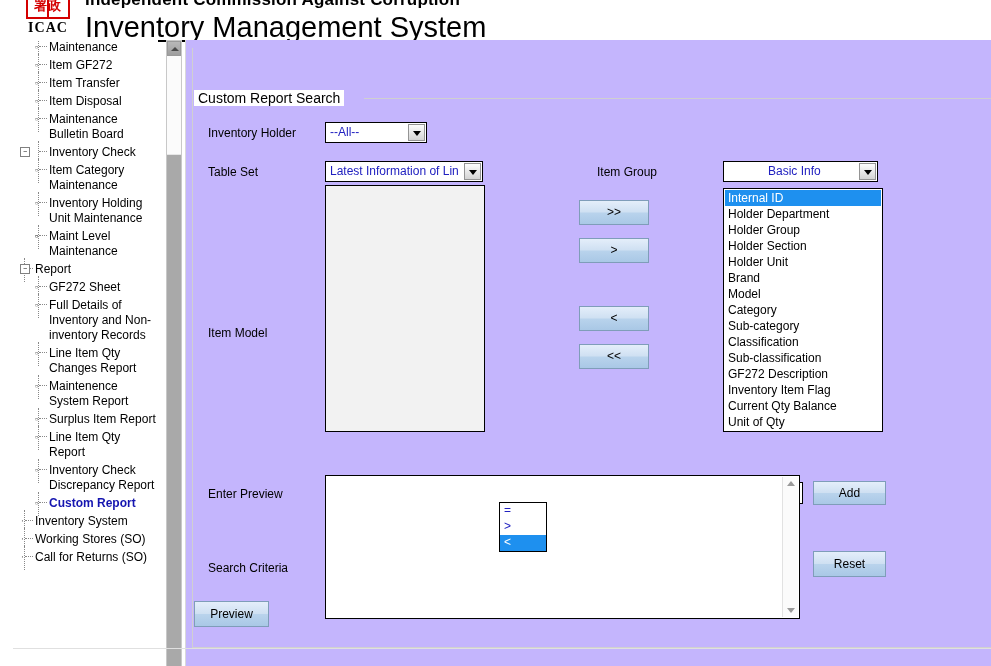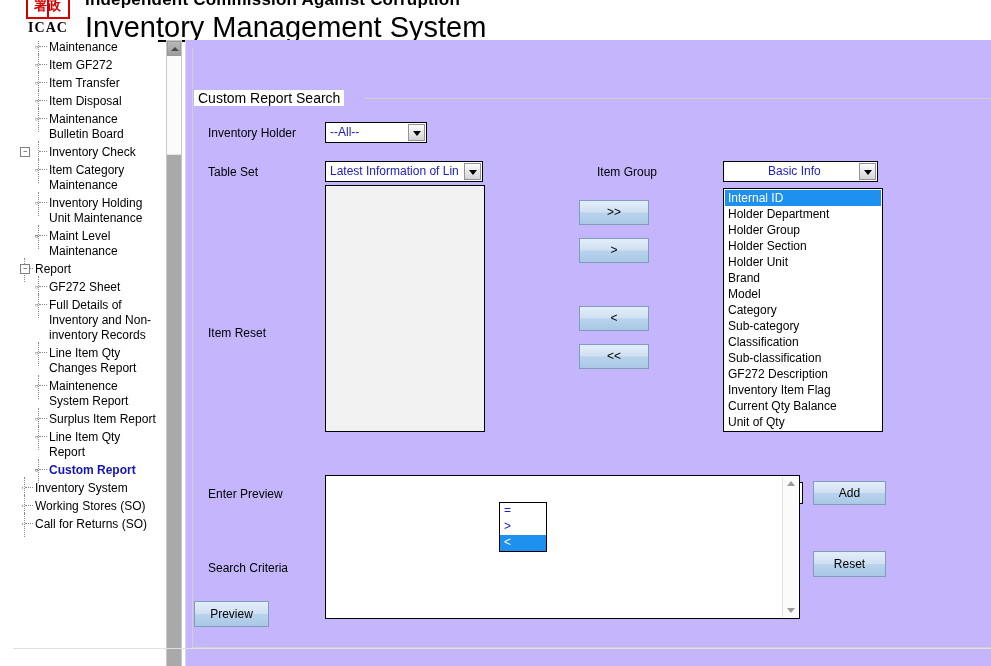--- a/index.html
+++ b/index.html
@@ -343,21 +343,21 @@
       <div class="tree-node lvl2"><span class="dotv"></span><span class="doth"></span><span class="glyph">▫</span><span class="tree-label">Inventory Holding Unit Maintenance</span></div>
       <div class="tree-node lvl2"><span class="dotv"></span><span class="doth"></span><span class="glyph">▫</span></div>
       <div class="tree-node lvl2"><span class="dotv"></span><span class="doth"></span><span class="glyph">▫</span><span class="tree-label">Maint Level Maintenance</span></div>
       <div class="tree-node"><span class="dotv"></span><span class="doth"></span><span class="box">−</span><span class="tree-label">Report</span></div>
       <div class="tree-node lvl2"><span class="dotv"></span><span class="doth"></span><span class="glyph">▫</span><span class="tree-label">GF272 Sheet</span></div>
       <div class="tree-node lvl2"><span class="dotv"></span><span class="doth"></span><span class="glyph">▫</span><span class="tree-label">Full Details of Inventory and Non-inventory Records</span></div>
       <div class="tree-node lvl2"><span class="dotv"></span><span class="doth"></span><span class="glyph">▫</span><span class="tree-label">Line Item Qty Changes Report</span></div>
       <div class="tree-node lvl2"><span class="dotv"></span><span class="doth"></span><span class="glyph">▫</span><span class="tree-label">Maintenence System Report</span></div>
       <div class="tree-node lvl2"><span class="dotv"></span><span class="doth"></span><span class="glyph">▫</span><span class="tree-label">Surplus Item Report</span></div>
       <div class="tree-node lvl2"><span class="dotv"></span><span class="doth"></span><span class="glyph">▫</span><span class="tree-label">Line Item Qty Report</span></div>
-      <div class="tree-node lvl2"><span class="dotv"></span><span class="doth"></span><span class="glyph">▫</span></div>
+      <div class="tree-node lvl2"><span class="dotv"></span><span class="doth"></span><span class="glyph">▫</span><span class="tree-label">Inventory Check Discrepancy Report</span></div>
       <div class="tree-node lvl2 current"><span class="dotv"></span><span class="doth"></span><span class="glyph">▫</span><span class="tree-label">Custom Report</span></div>
       <div class="tree-node"><span class="dotv"></span><span class="doth"></span><span class="glyph">⋅</span><span class="tree-label">Inventory System</span></div>
       <div class="tree-node"><span class="dotv"></span><span class="doth"></span><span class="glyph">⋅</span><span class="tree-label">Working Stores (SO)</span></div>
       <div class="tree-node"><span class="dotv"></span><span class="doth"></span><span class="glyph">⋅</span><span class="tree-label">Call for Returns (SO)</span></div>
     </div>
 
   <div id="page-scroll">
     <div class="sb-btn">
         <span class="arrow"></span>
       </div>
@@ -388,21 +388,21 @@
 
     <div class="flabel" style="left:411px; top:125px;">Item Group</div>
     <div class="ddl" style="left:537px; top:121px; width:155px;padding-left:44px;">
       <span class="ddl-val">Basic Info</span>
       <span class="ddl-btn">
           <span class="car"></span>
         </span>
     </div>
 
     <div class="flabel" style="left:142px; top:163px;">Brand</div>
-    <div class="flabel" style="left:22px; top:286px;">Item Reset</div>
+    <div class="flabel" style="left:22px; top:286px;">Item Model</div>
     <div class="listbox empty" style="left:139px; top:145px; width:160px; height:247px;">
       <div class="lb-inner" id="brand-items"></div>
     </div>
 
     <div class="btn" style="left:393px; top:160px; width:70px; height:25px; line-height:23px;">&gt;&gt;</div>
     <div class="btn" style="left:393px; top:198px; width:70px; height:25px; line-height:23px;">&gt;</div>
     <div class="btn" style="left:393px; top:266px; width:70px; height:25px; line-height:23px;">&lt;</div>
     <div class="btn" style="left:393px; top:304px; width:70px; height:25px; line-height:23px;">&lt;&lt;</div>
 
     <div class="flabel" style="left:543px; top:163px;">Model</div>

